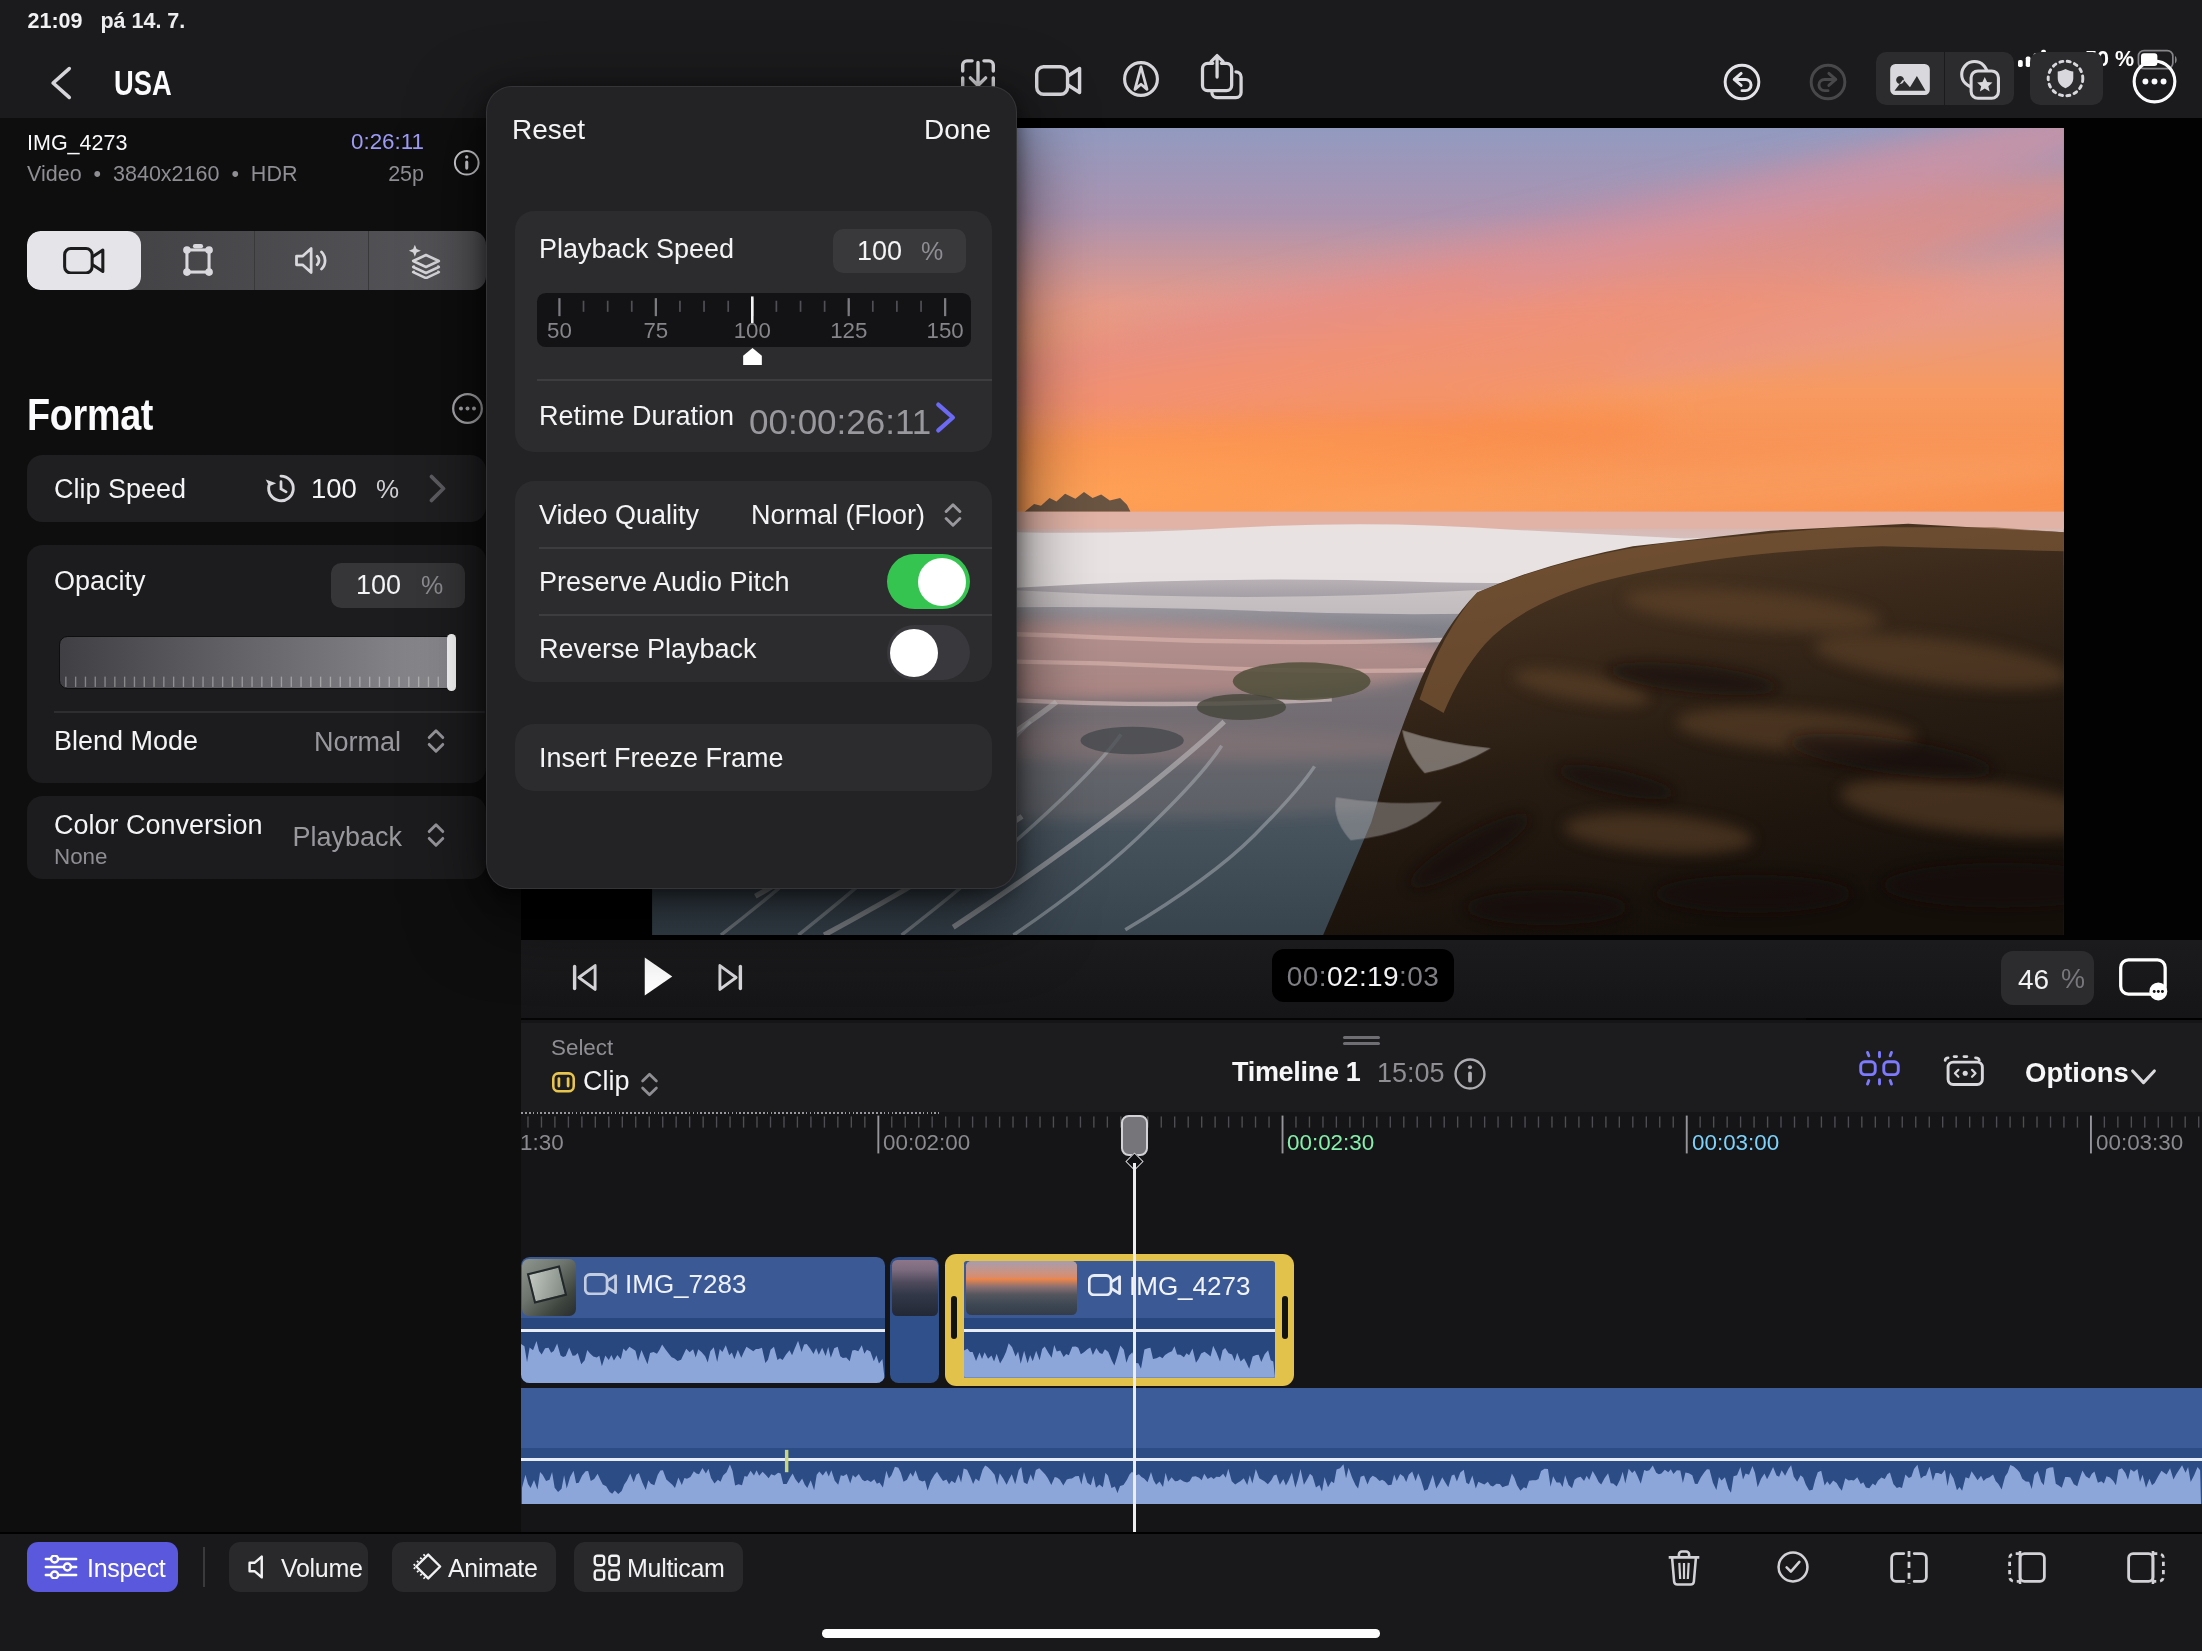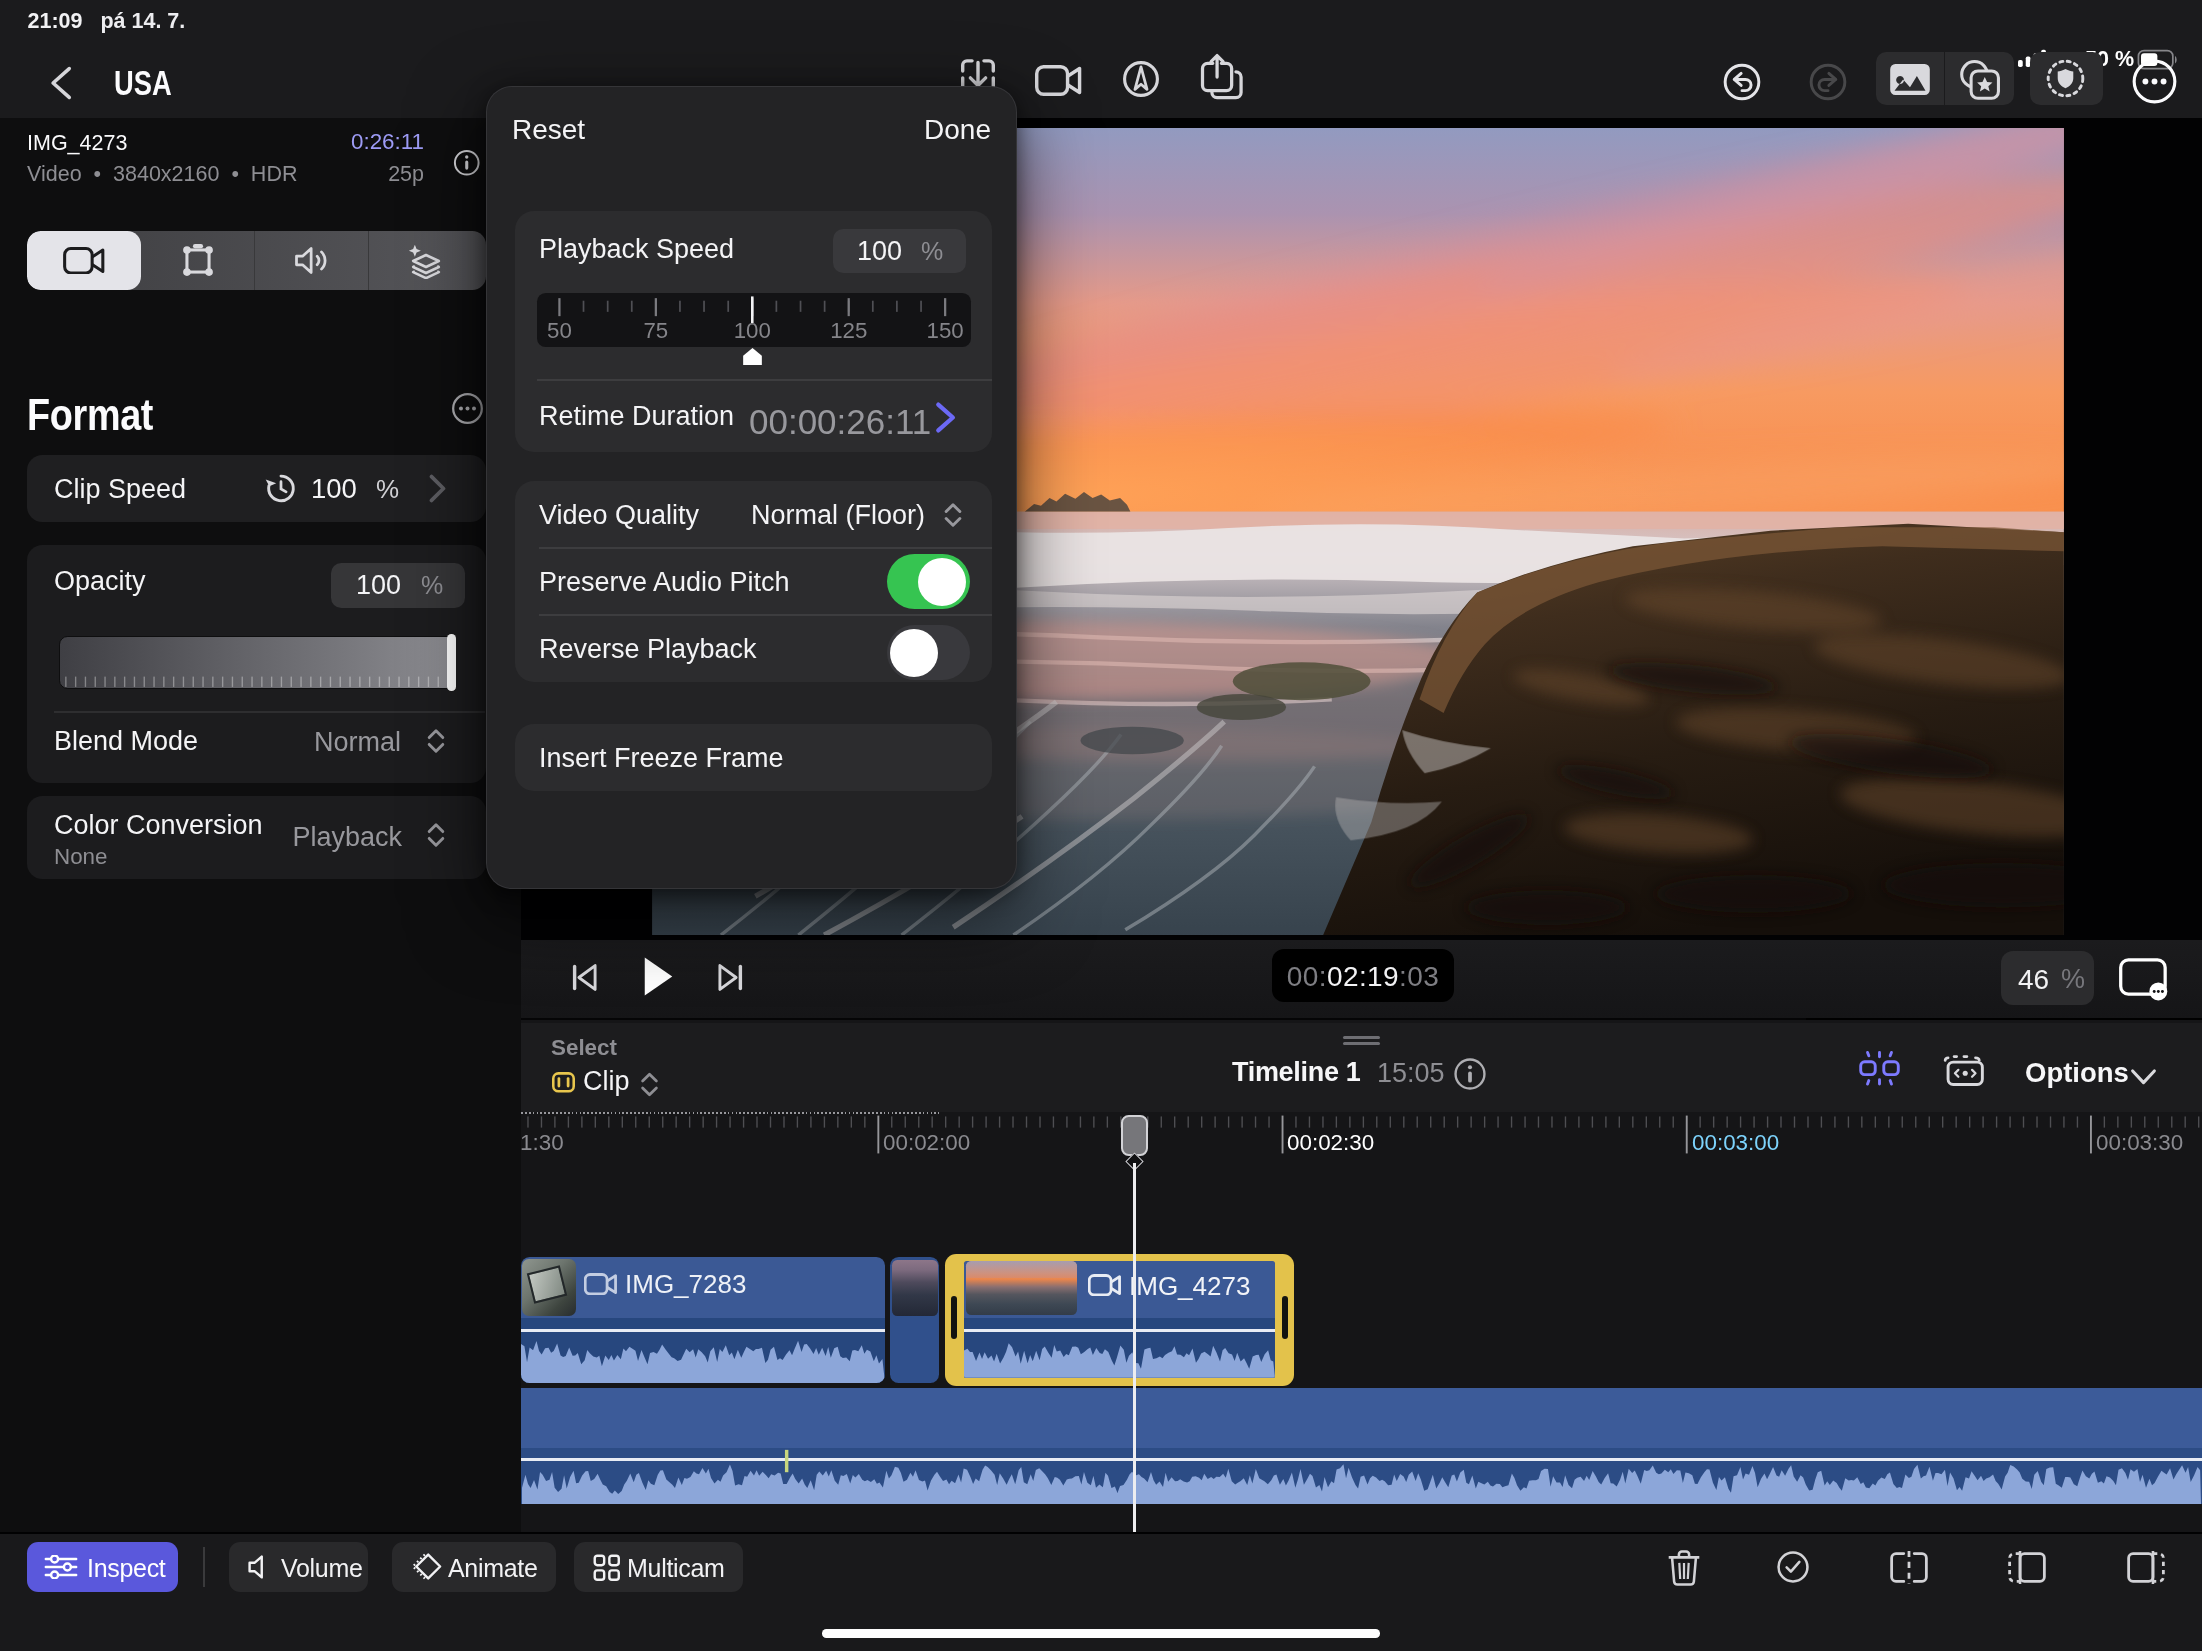--- a/index.html
+++ b/index.html
@@ -368,21 +368,21 @@
   <g fill="#121214">
         <circle cx="41.2" cy="39" r="1.7"></circle>
         <circle cx="46" cy="39" r="1.7"></circle>
         <circle cx="50.8" cy="39" r="1.7"></circle>
       </g>
 </svg>
 
   <div class="abs" style="left:521px;top:1020px;width:1681px;height:515px;background:#151517;"></div>
 <div class="abs" style="left:521px;top:1023px;width:1681px;height:89px;background:#1c1c1e;"></div>
 
-<div class="abs" style="left:551px;top:1035px;font-size:22.4px;color:#8e8e93;font-weight:bold;">Select</div>
+<div class="abs" style="left:551px;top:1035px;font-size:22.4px;color:#8e8e93;">Select</div>
 <svg class="abs" style="left:552px;top:1072px;" width="23" height="20.6" viewBox="0 0 27 24">
   <rect x="1.5" y="1.5" width="24" height="21" rx="6" fill="none" stroke="#e8c64d" stroke-width="3"></rect>
   <rect x="6.5" y="6" width="3.2" height="12" rx="1.6" fill="#e8c64d"></rect>
   <rect x="17.3" y="6" width="3.2" height="12" rx="1.6" fill="#e8c64d"></rect>
 </svg>
 <div class="abs" style="left:583px;top:1066px;font-size:27px;color:#f4f4f6;">Clip</div>
 <svg class="abs" style="left:634px;top:1069px;" width="31" height="31" viewBox="0 0 36 36">
       <path d="M10 14 L18 6 L26 14 M10 22 L18 30 L26 22" fill="none" stroke="#8e8e93" stroke-width="3.2" stroke-linecap="round" stroke-linejoin="round"></path>
     </svg>
 
@@ -539,21 +539,21 @@
       <rect x="1855.6" y="4" width="1.6" height="13" fill="#4e4e52"></rect>
       <rect x="1871.3" y="4" width="1.6" height="13" fill="#4e4e52"></rect>
       <rect x="1886.9" y="4" width="1.6" height="13" fill="#4e4e52"></rect>
       <rect x="1902.6" y="4" width="1.6" height="13" fill="#4e4e52"></rect>
       <rect x="1918.3" y="4" width="1.6" height="13" fill="#4e4e52"></rect>
       <rect x="1933.9" y="4" width="1.6" height="13" fill="#4e4e52"></rect>
       <rect x="1949.6" y="4" width="1.6" height="13" fill="#4e4e52"></rect>
     </svg>
 <div class="abs" style="left:520px;top:1130px;font-size:22.4px;color:#8a8a8f;">1:30</div>
 <div class="abs" style="left:883px;top:1130px;font-size:22.4px;color:#8a8a8f;">00:02:00</div>
-<div class="abs" style="left:1287px;top:1130px;font-size:22.4px;color:#ffffff;">00:02:30</div>
+<div class="abs" style="left:1287px;top:1130px;font-size:22.4px;color:#86efac;">00:02:30</div>
 <div class="abs" style="left:1692px;top:1130px;font-size:22.4px;color:#7dd3fc;">00:03:00</div>
 <div class="abs" style="left:2096px;top:1130px;font-size:22.4px;color:#8a8a8f;">00:03:30</div>
 
 <div class="abs" style="left:521px;top:1257px;width:364px;height:126px;border-radius:8.6px;overflow:hidden;background:#3b5995;">
   <div class="abs" style="left:0;top:61px;width:364px;height:65px;background:#27477e;"></div>
   <div class="abs" style="left:0;top:72px;width:364px;height:2.6px;background:#e8ecf4;"></div>
   <svg class="abs" style="left:0;top:75px;" width="364" height="51" viewBox="0 0 423 59">
         <polygon points="0,59 0,13.7 4,16.4 7,35.1 10,18.0 14,21.1 18,10.4 21,21.9 24,26.0 28,18.8 32,18.3 35,24.1 38,22.0 42,13.2 46,27.3 49,28.9 52,27.9 56,18.0 60,27.5 63,27.2 66,24.2 70,37.4 74,32.6 77,20.7 80,24.6 84,28.2 88,29.5 91,27.6 94,39.6 98,27.3 102,32.5 105,26.5 108,33.1 112,26.6 116,31.5 119,18.9 122,22.2 126,17.1 130,19.7 133,21.8 136,33.5 140,20.9 144,30.4 147,37.3 150,24.2 154,23.2 158,25.0 161,20.5 164,14.4 168,20.3 172,25.5 175,29.2 178,30.4 182,33.5 186,32.2 189,25.7 192,19.4 196,23.5 200,20.0 203,29.4 206,19.8 210,23.4 214,28.0 217,35.3 220,22.3 224,17.5 228,34.7 231,19.5 234,23.2 238,15.3 242,26.8 245,23.6 248,31.4 252,20.6 256,29.9 259,23.1 262,17.1 266,19.6 270,22.1 273,19.7 276,19.6 280,18.2 284,35.8 287,32.1 290,20.4 294,17.1 298,32.4 301,30.3 304,32.4 308,26.0 312,21.0 315,27.0 318,19.2 322,9.9 326,23.1 329,14.3 332,13.8 336,19.0 340,25.5 343,18.4 346,26.3 350,18.3 354,27.8 357,17.3 360,29.7 364,18.7 368,16.9 371,28.1 374,30.1 378,29.4 382,34.0 385,21.3 388,20.7 392,22.2 396,15.4 399,25.0 402,20.5 406,22.6 410,33.8 413,26.8 416,36.5 420,31.3 423,59" fill="#8ca6d9"></polygon>
       </svg>
   <div class="abs" style="left:0.9px;top:1.7px;width:54px;height:57px;border-radius:6.9px;overflow:hidden;background:linear-gradient(135deg,#8f968f 0%,#6d756e 40%,#3e453f 75%,#272c2e 100%);">

